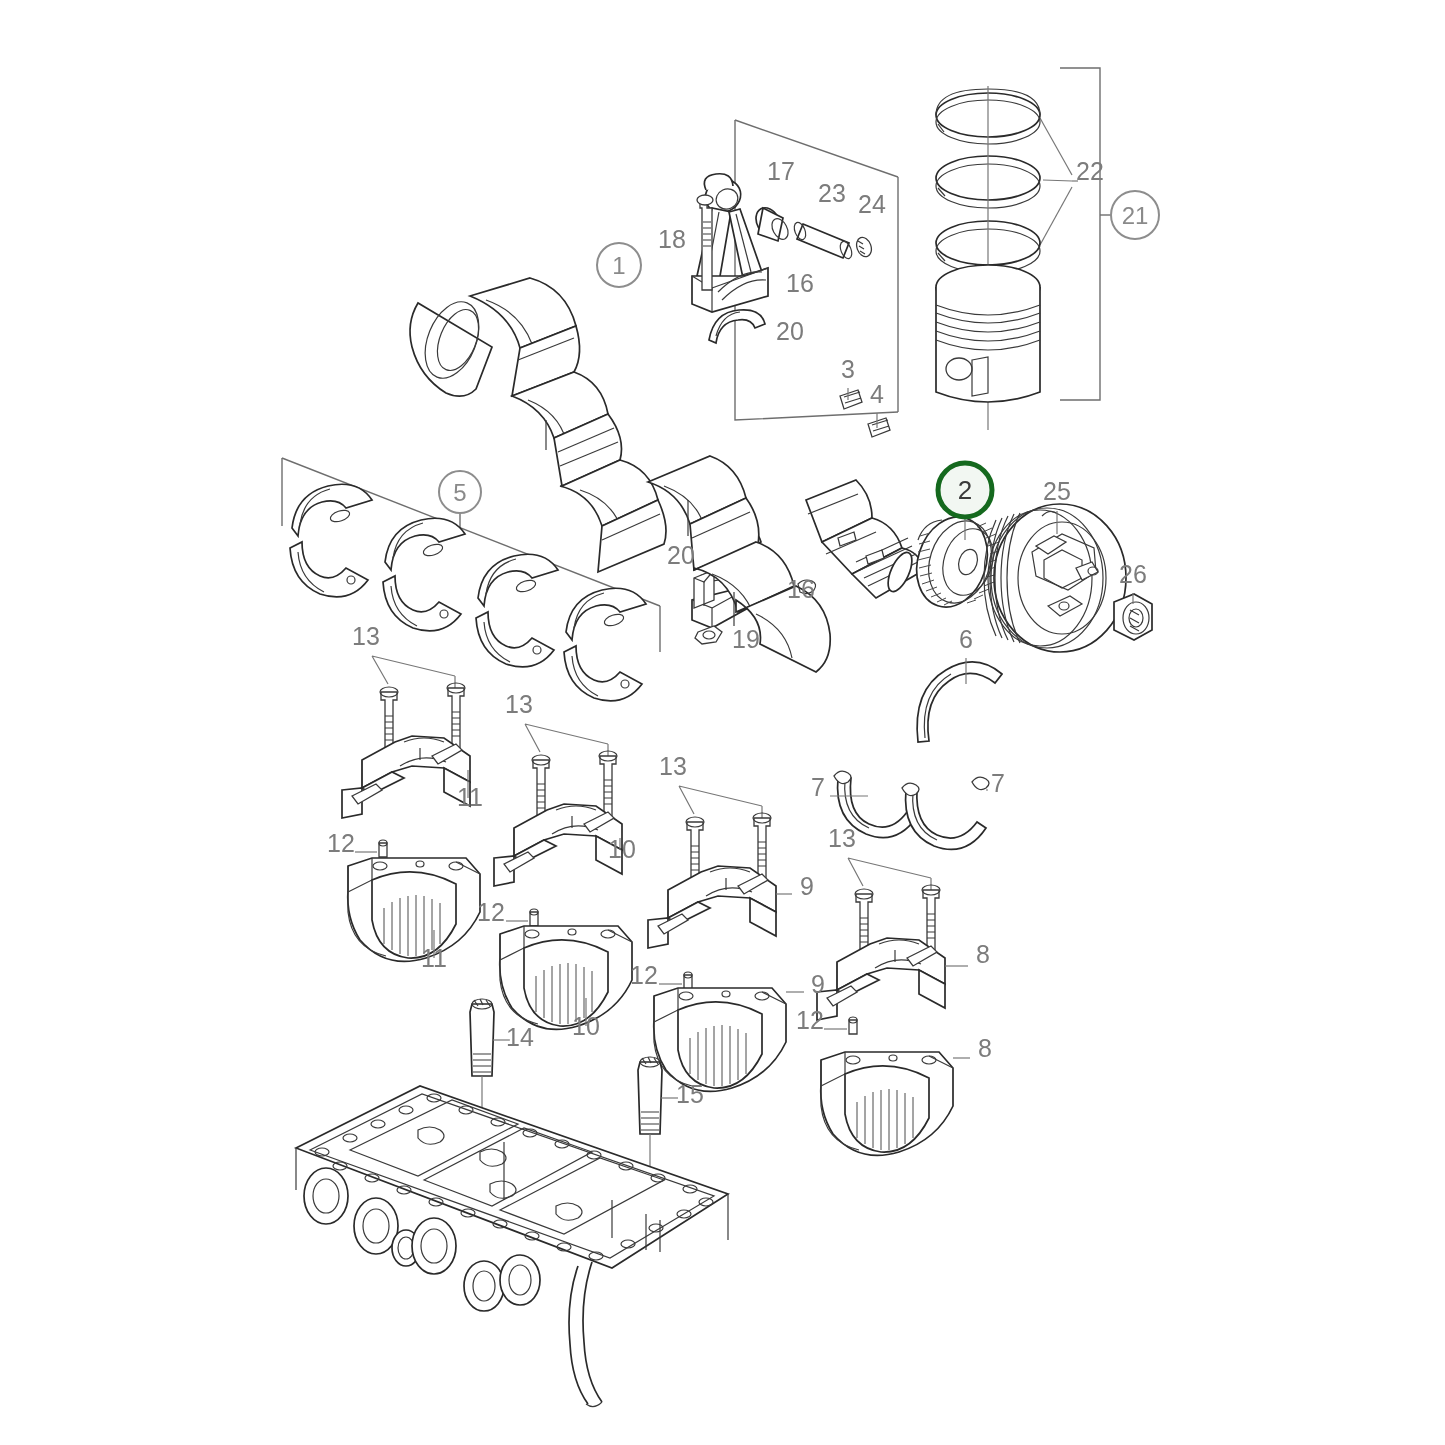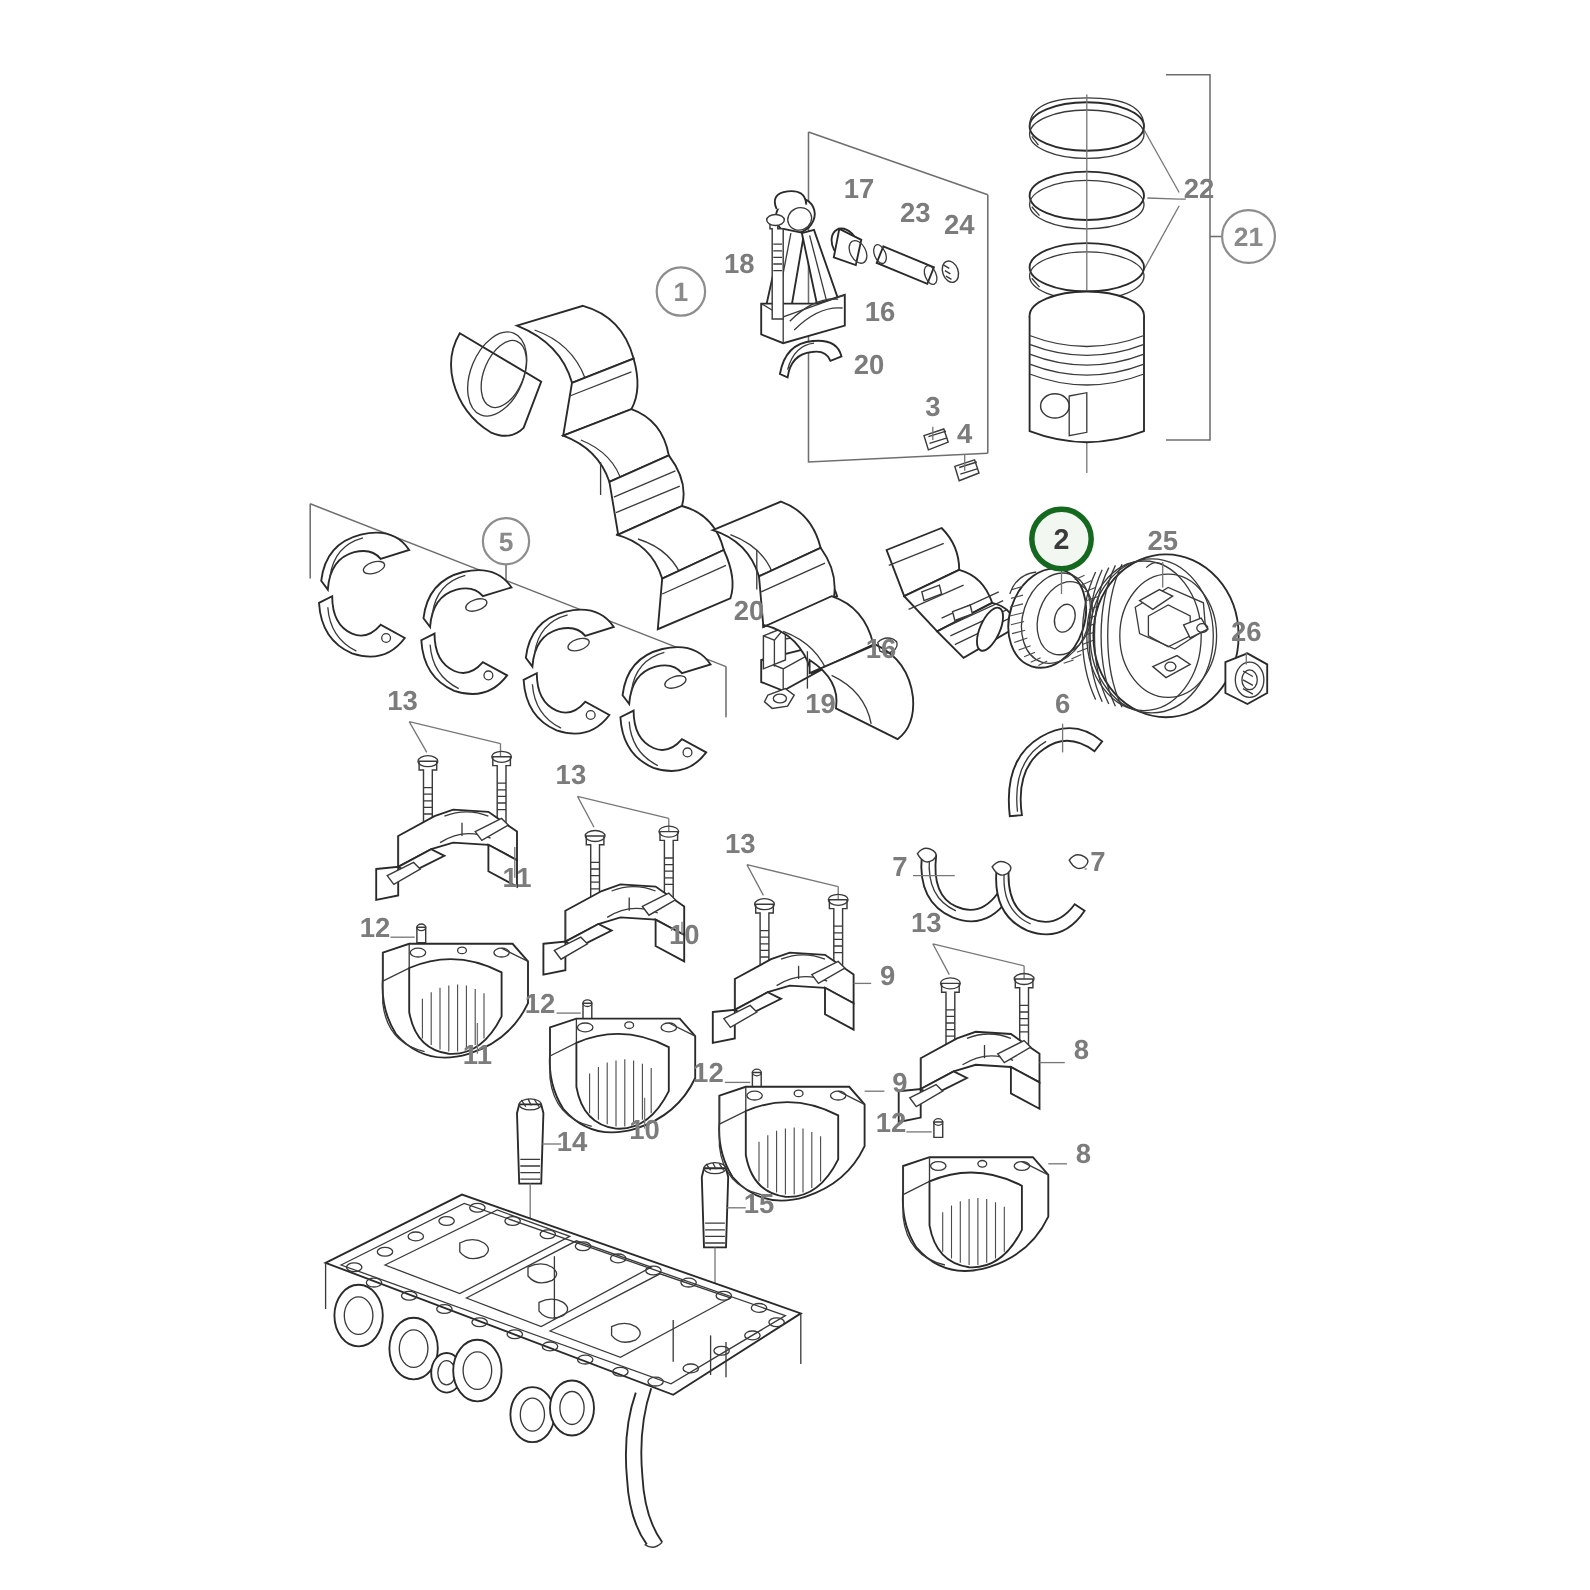--- a/index.html
+++ b/index.html
@@ -1,19 +1,19 @@
 <!DOCTYPE html>
 <html><head>
 <meta charset="utf-8">
 <title>Engine Crankshaft Exploded Parts Diagram</title>
 <style>
   html,body{margin:0;padding:0;background:#ffffff;}
   body{width:1445px;height:1445px;overflow:hidden;
        font-family:"Liberation Sans",sans-serif;}
-  #diagram-root{position:relative;width:1445px;height:1445px;background:#fff;font-weight:bold;}
+  #diagram-root{position:relative;width:1445px;height:1445px;background:#fff;}
   svg#parts-svg{display:block;width:1445px;height:1445px;}
   .lbl{font-family:"Liberation Sans",sans-serif;font-size:25px;fill:#7c7c7c;}
   .callout-txt{font-family:"Liberation Sans",sans-serif;font-size:24px;fill:#8a8a8a;}
   .callout-txt-hl{font-family:"Liberation Sans",sans-serif;font-size:26px;fill:#3a3a3a;}
   .ln-thin{stroke:#777;stroke-width:1.2;fill:none;}
   .outline{stroke:#2a2a2a;stroke-width:1.7;fill:#ffffff;}
   .outline-l{stroke:#3a3a3a;stroke-width:1.3;fill:#ffffff;}
   .outline-f{stroke:#3a3a3a;stroke-width:1.2;fill:none;}
   .hatch{stroke:#4a4a4a;stroke-width:1.0;fill:none;}
   .circ-callout{fill:#ffffff;stroke:#8d8d8d;stroke-width:2;}

